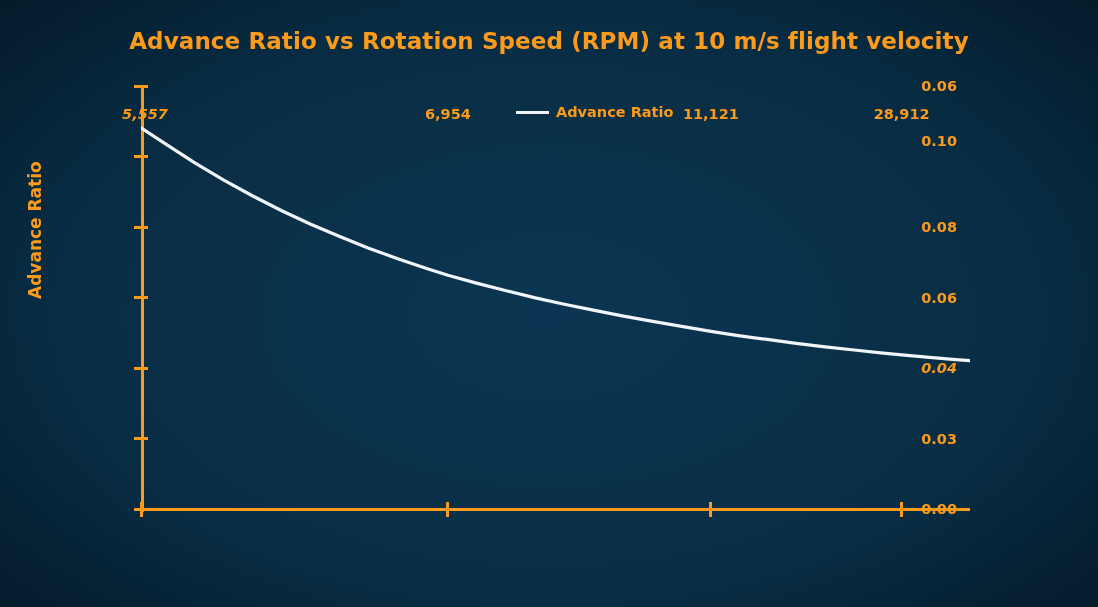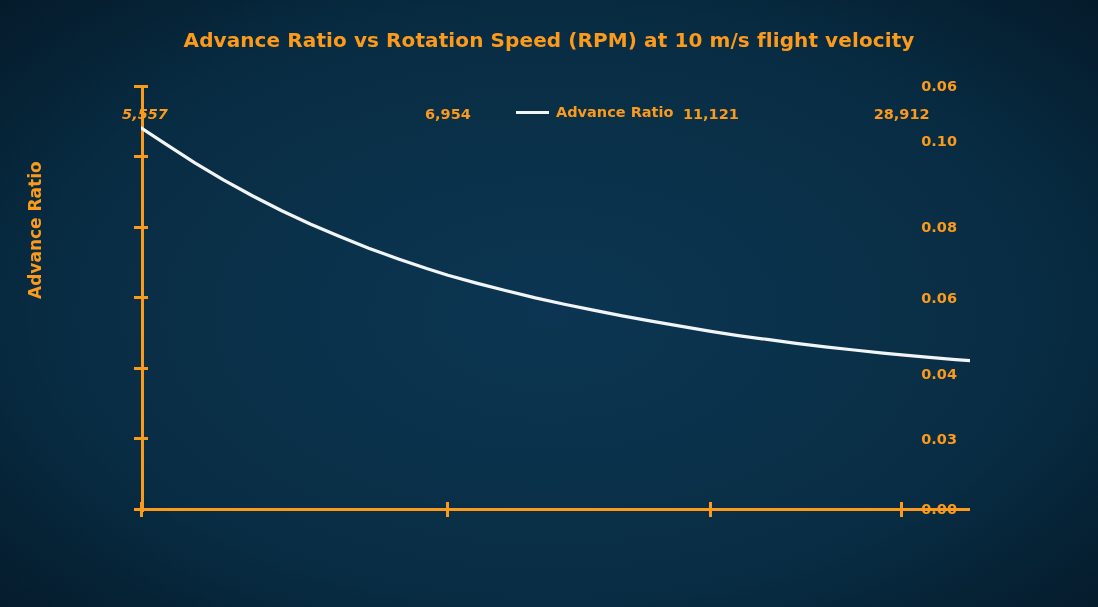--- a/index.html
+++ b/index.html
@@ -29,21 +29,21 @@
     pointer-events: none;
     background: radial-gradient(ellipse 85% 90% at 50% 50%, rgba(0,0,0,0) 55%, rgba(2,14,24,0.55) 100%);
   }
   #chart-title {
     position: absolute;
     left: 0;
     top: 28px;
     width: 1098px;
     text-align: center;
     color: #FC9A1B;
-    font-size: 20px;
+    font-size: 23px;
     font-weight: bold;
     letter-spacing: 0.1px;
     font-family: "DejaVu Sans", sans-serif;
     z-index: 5;
   }
   
   #plot {
     position: absolute;
     left: 141px;
     top: 86px;
@@ -167,21 +167,21 @@
 
   <div id="plot">
     <div id="y-axis-line"></div>
     <div id="x-axis-line"></div>
     <div id="y-ticks">
         <div class="y-tick" style="top: 421.5px;"></div>
         <div class="y-tick-label" style="top: 423px;">0.00</div>
         <div class="y-tick" style="top: 351px;"></div>
         <div class="y-tick-label" style="top: 352.5px;">0.03</div>
         <div class="y-tick" style="top: 280.5px;"></div>
-        <div class="y-tick-label" style="top: 288px;">0.04</div>
+        <div class="y-tick-label" style="top: 282px; font-style: italic;">0.04</div>
         <div class="y-tick" style="top: 210px;"></div>
         <div class="y-tick-label" style="top: 211.5px;">0.06</div>
         <div class="y-tick" style="top: 139.5px;"></div>
         <div class="y-tick-label" style="top: 141px;">0.08</div>
         <div class="y-tick" style="top: 69px;"></div>
         <div class="y-tick-label" style="top: 55px;">0.10</div>
         <div class="y-tick" style="top: -1.5px;"></div>
         <div class="y-tick-label" style="top: 0px;">0.06</div>
       </div>
     <div id="x-ticks">

